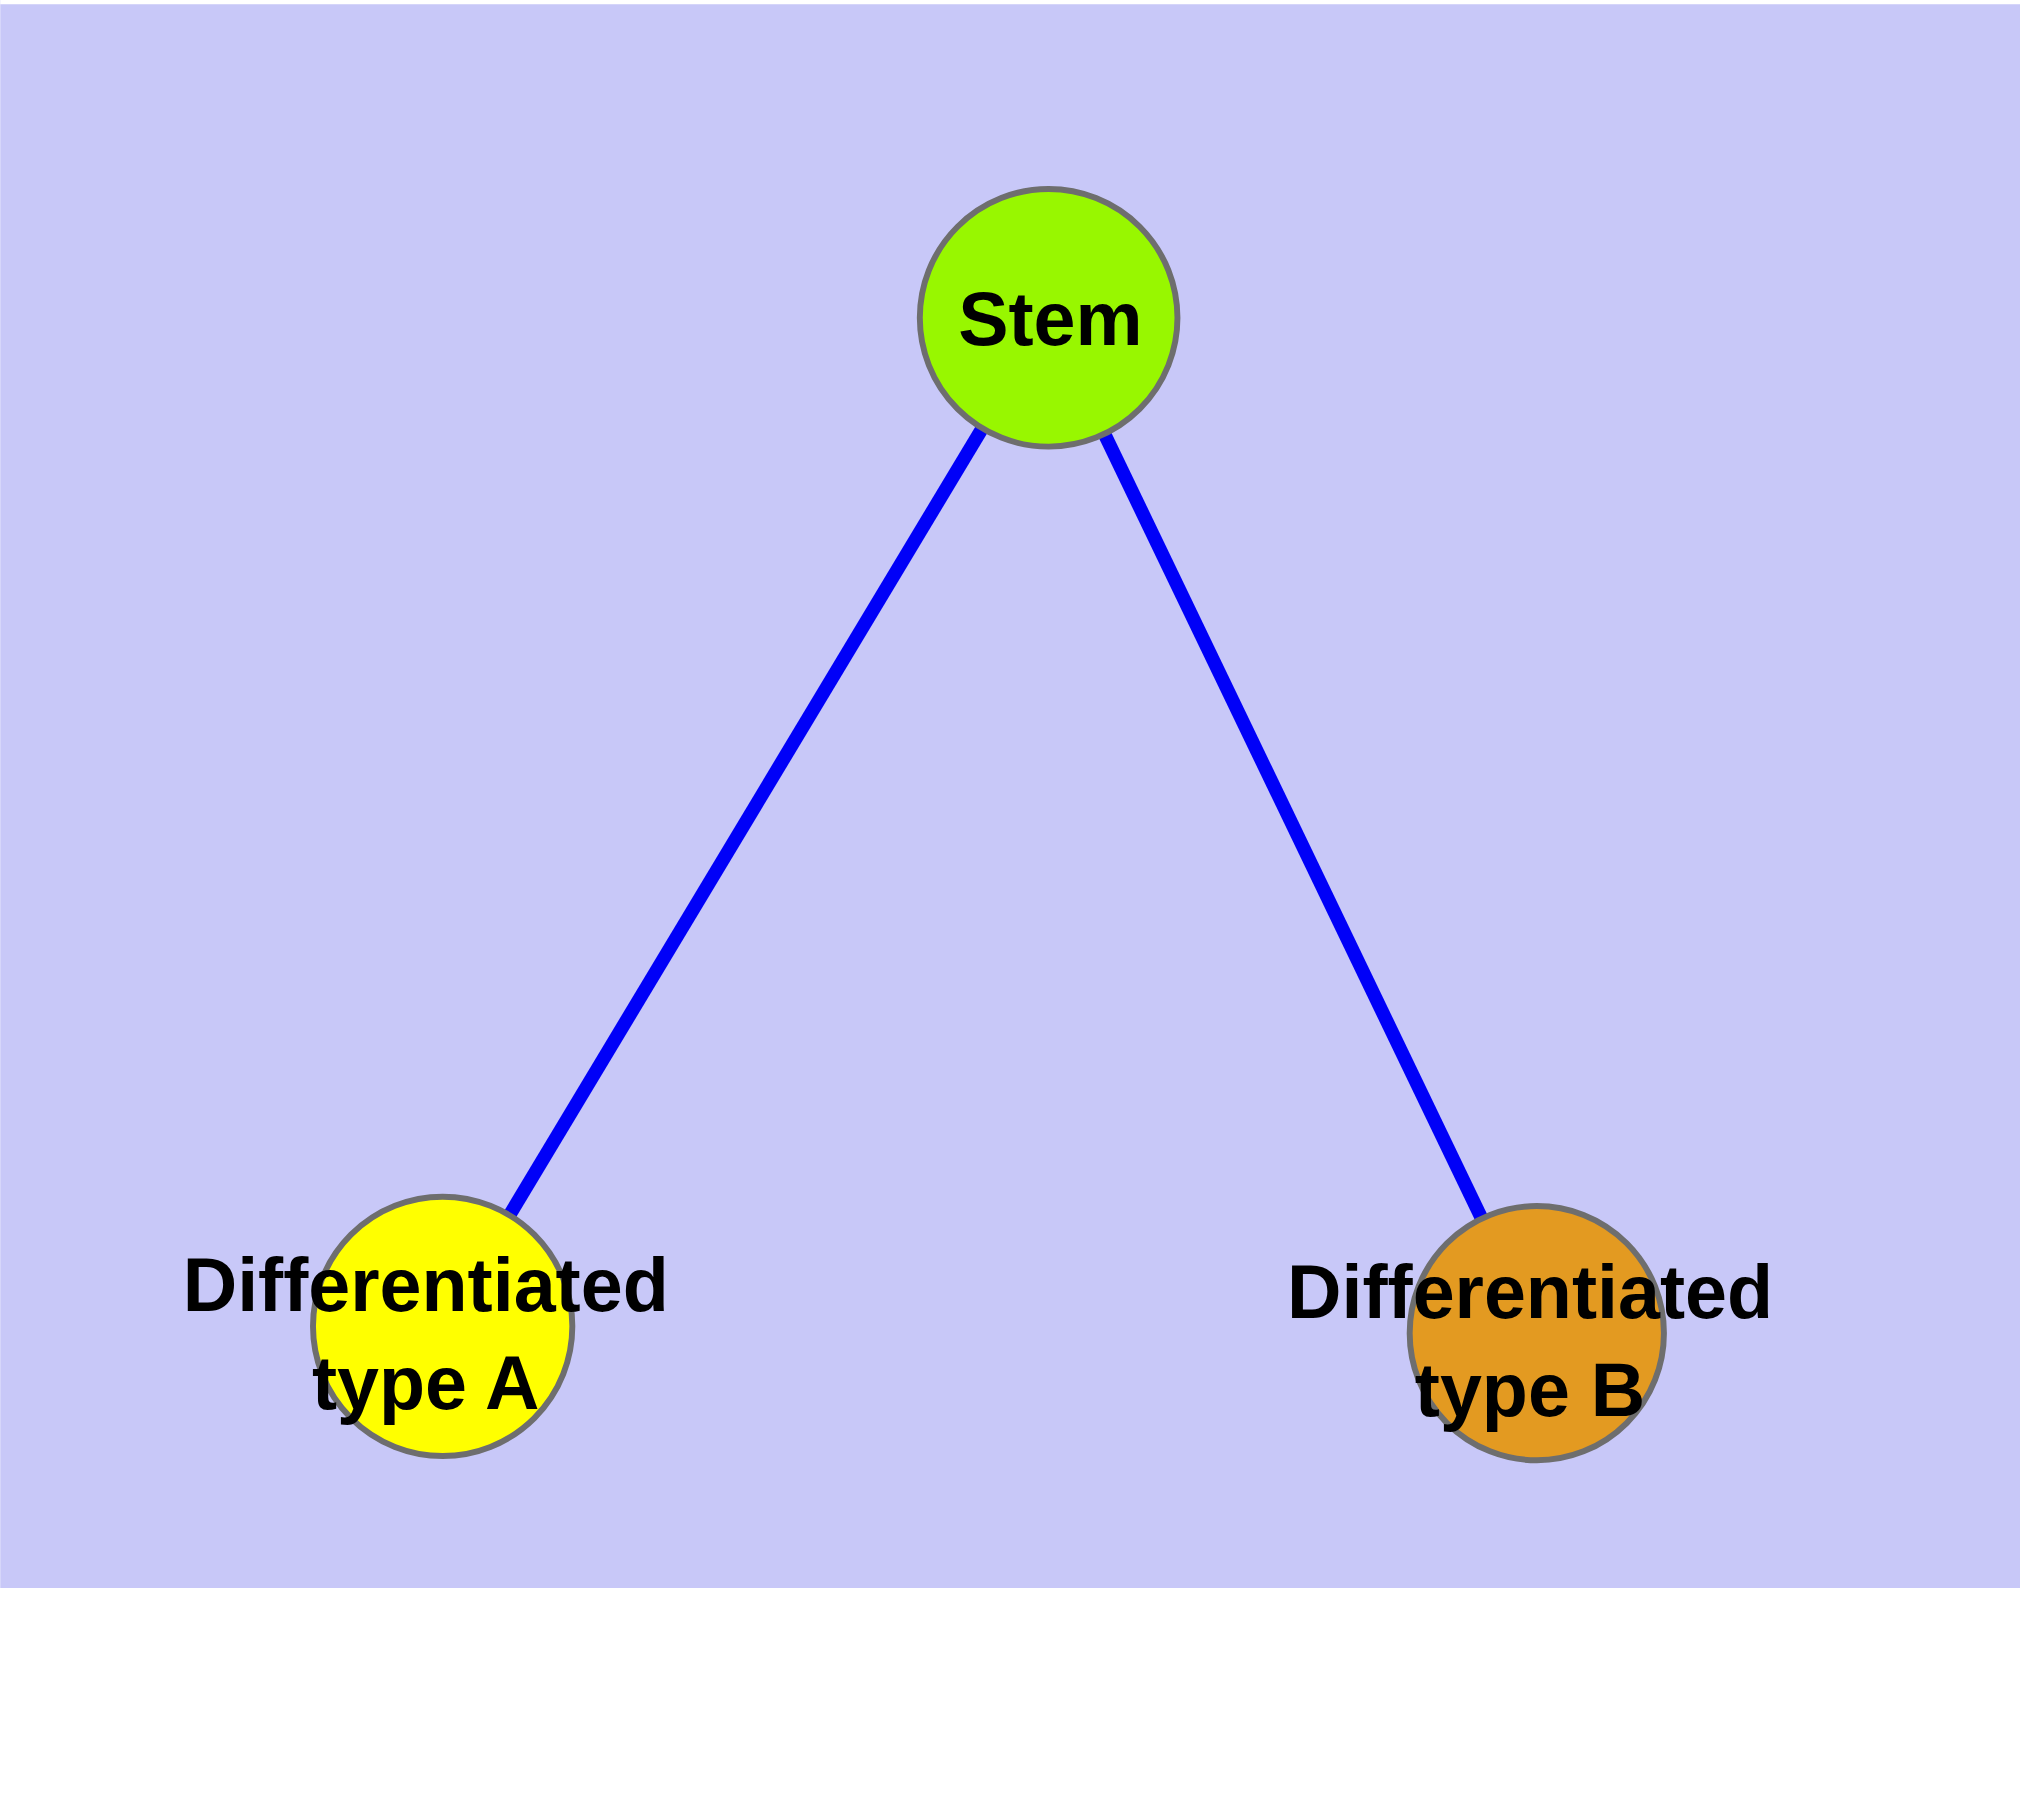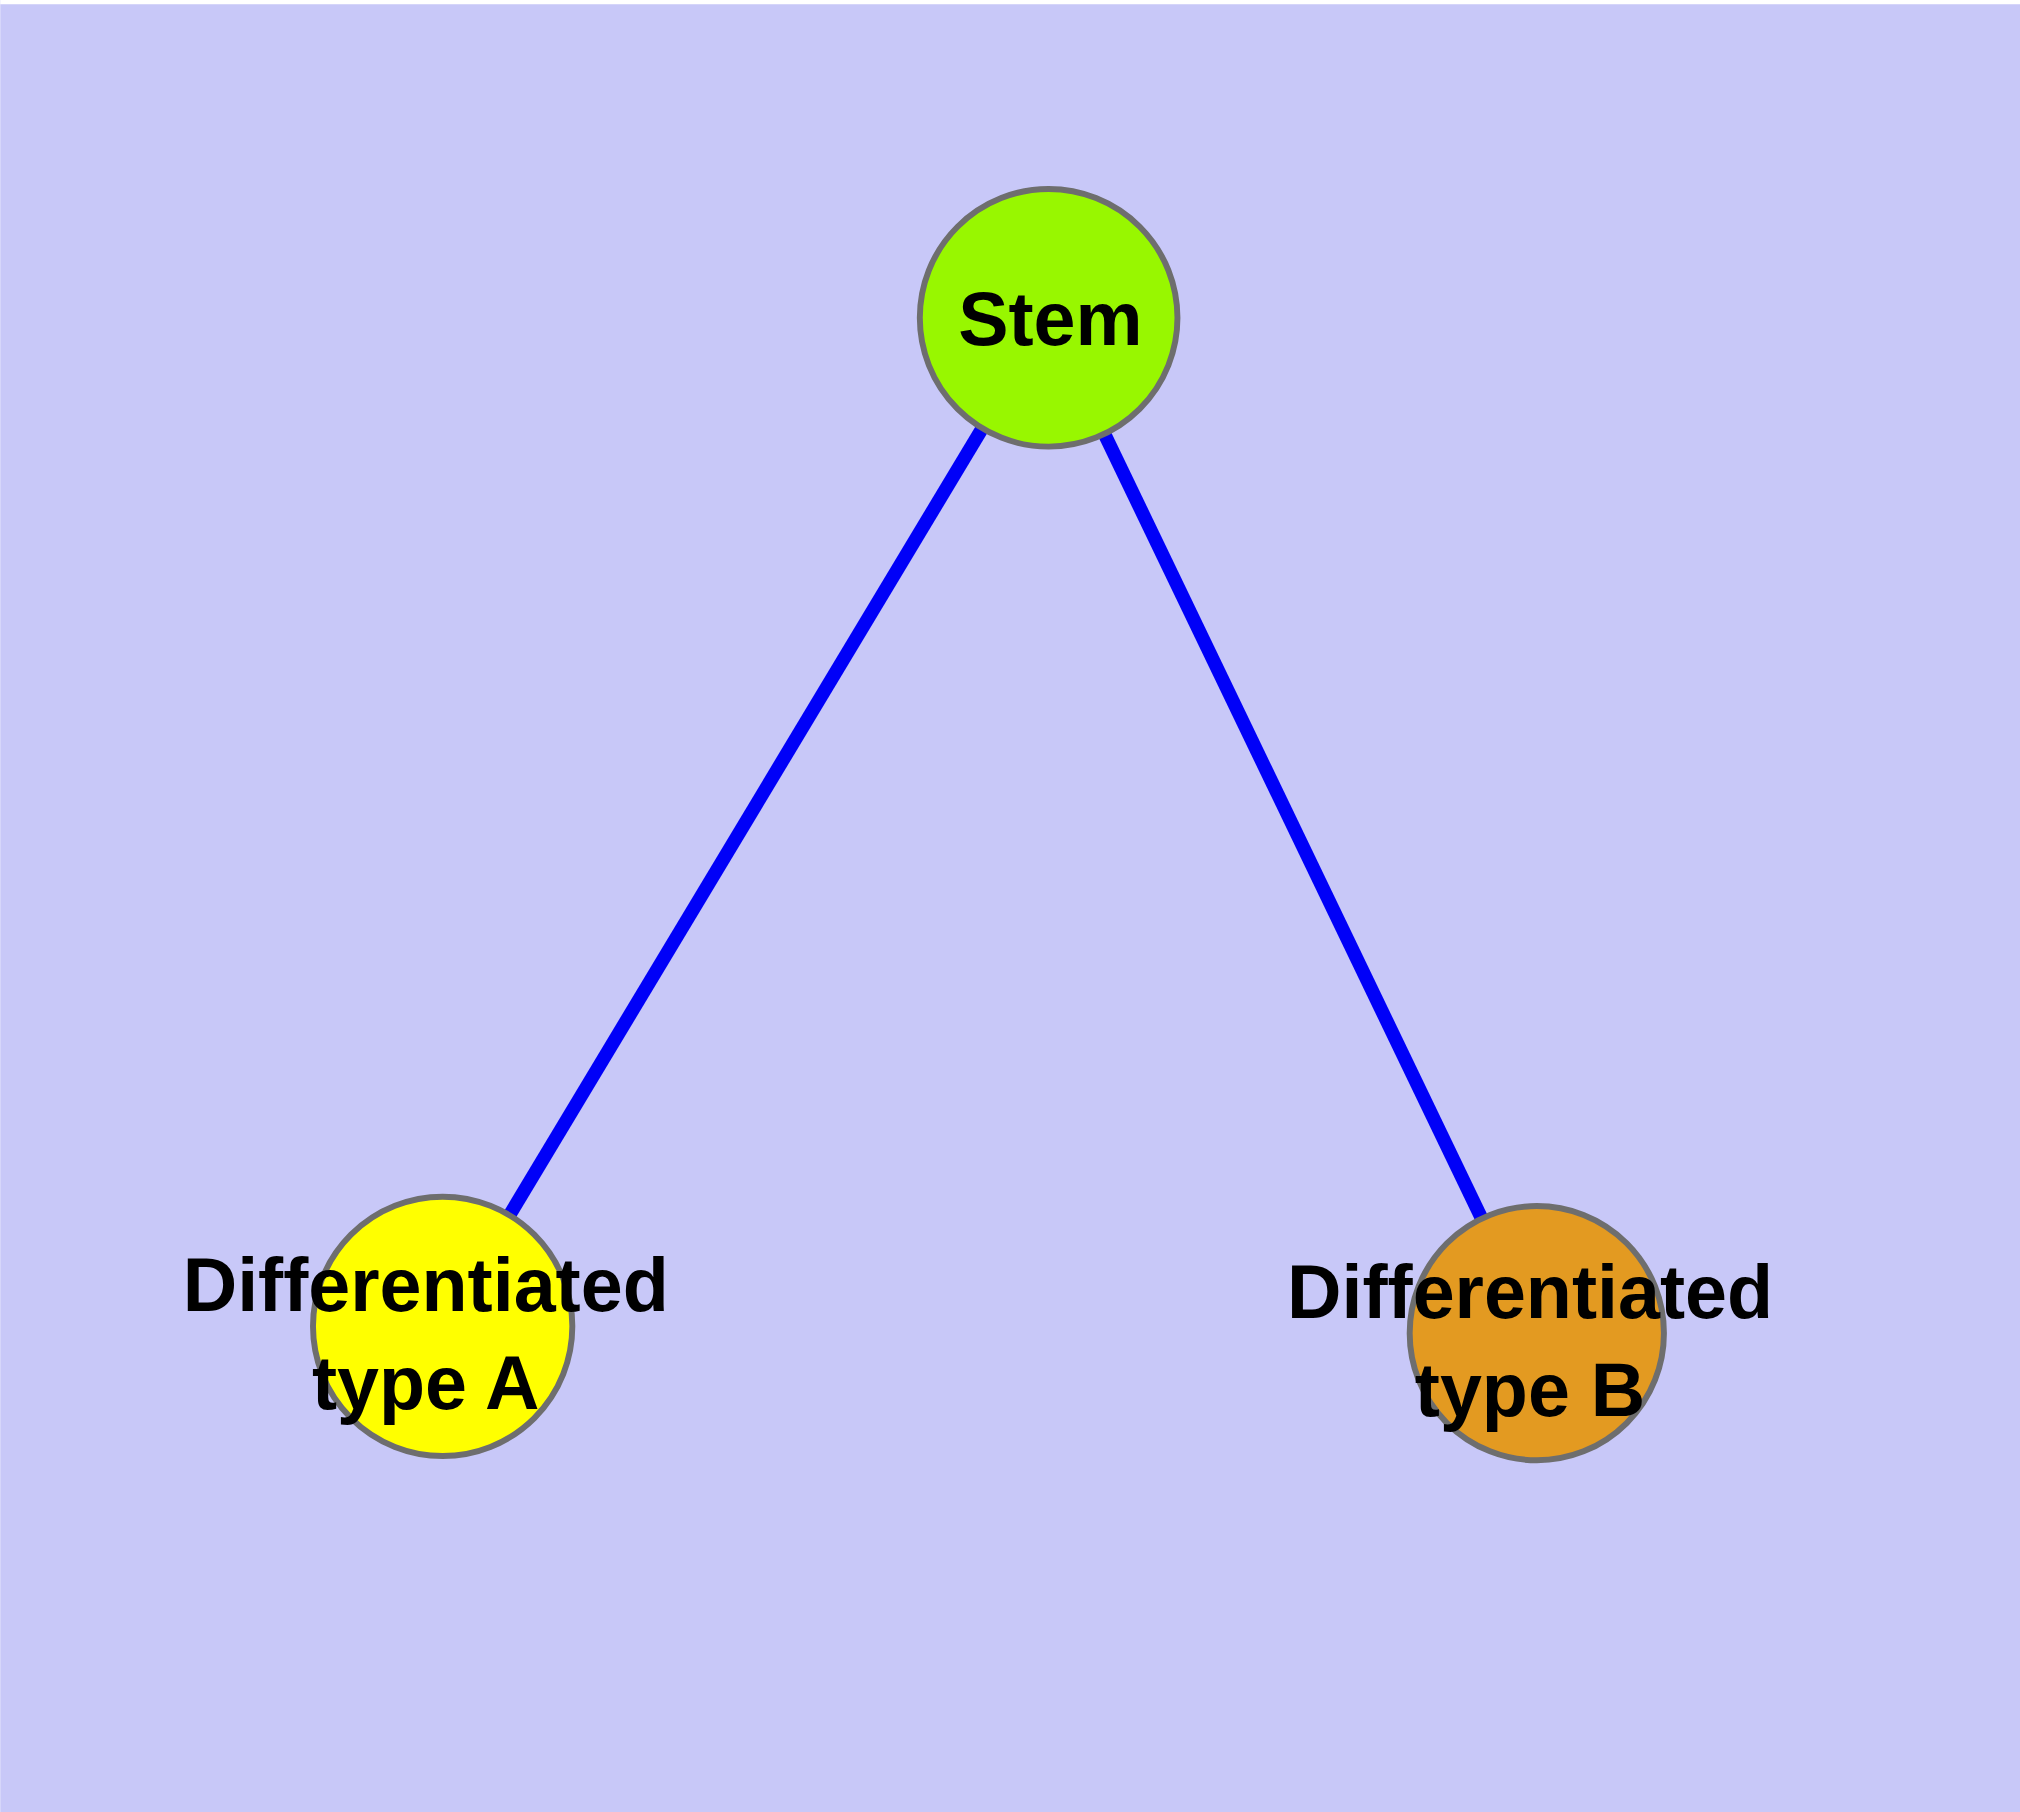--- a/index.html
+++ b/index.html
@@ -2,21 +2,21 @@
 <html style="font-size:13.6px"><head>
 <meta charset="utf-8">
 <style>
   html, body {
     margin: 0;
     padding: 0;
     background: #ffffff;
   }
   .diagram-wrap {
     width: 2021px;
-    height: 1812px;
+    height: 1588px;
     position: relative;
   }
   svg.graph {
     display: block;
     width: 2021px;
     height: 1812px;
   }
   .node-label {
     font-family: "Liberation Sans", "DejaVu Sans", sans-serif;
     font-weight: bold;

